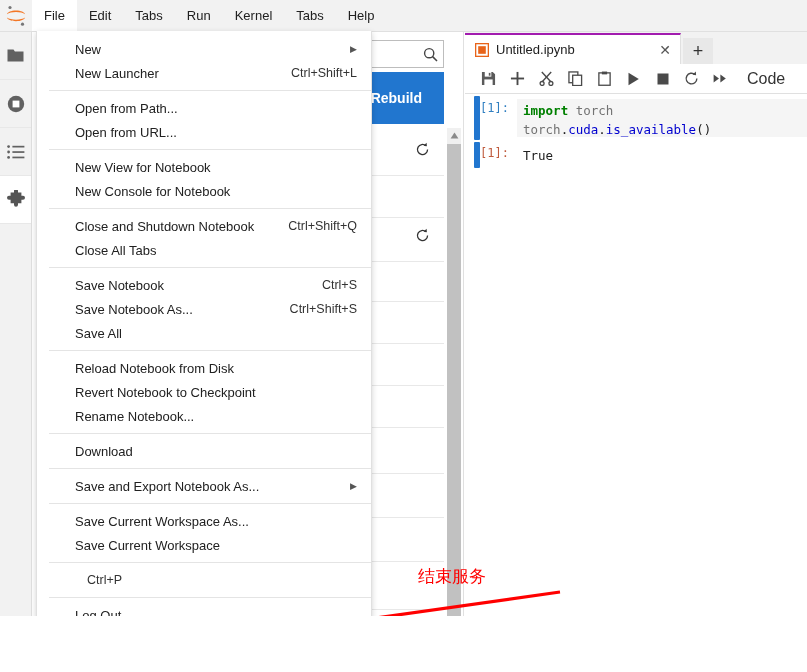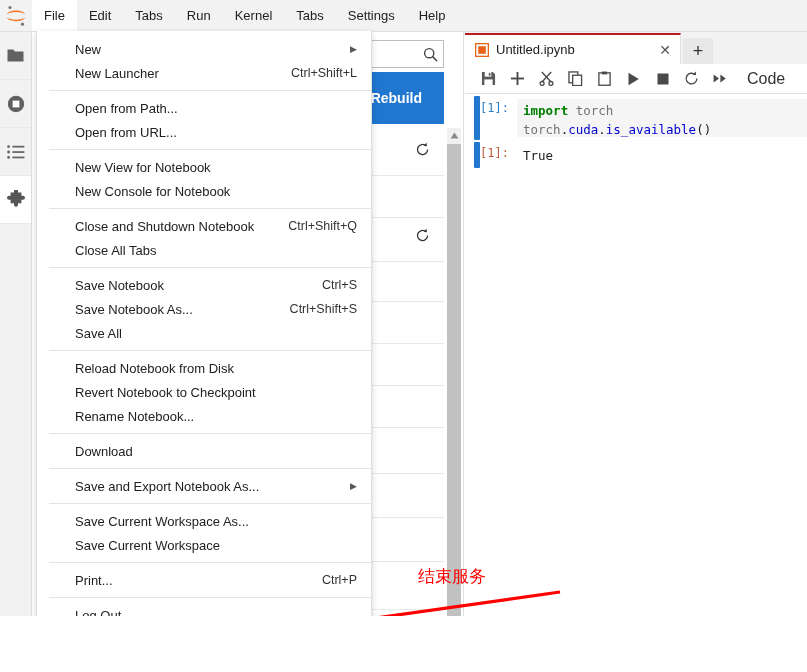--- a/index.html
+++ b/index.html
@@ -132,21 +132,21 @@
     position: absolute; left: 0; top: 0;
     width: 342px; height: 32px;
     background: #f2f2f2;
     display: flex; align-items: flex-end;
   }
   #tab-current {
     position: relative;
     height: 31px;
     width: 216px;
     background: #ffffff;
-    border-top: 2px solid #b91c1c;
+    border-top: 2px solid #a21caf;
     border-right: 1px solid #e0e0e0;
     display: flex; align-items: center;
     padding: 0 6px 0 10px;
   }
   #tab-icon { width: 14px; height: 14px; margin-right: 7px; flex: 0 0 14px; }
   #tab-label {
     font-size: 13px; color: #212121; flex: 1;
     white-space: nowrap; overflow: hidden; text-overflow: ellipsis;
   }
   #tab-close {
@@ -296,21 +296,20 @@
         <path d="M10 5.5 C5 5.5 1.6 7.2 0.9 9.2 C2.9 7.9 6.2 7.1 10 7.1 C13.8 7.1 17.1 7.9 19.1 9.2 C18.4 7.2 15 5.5 10 5.5 Z" fill="#f37726"></path>
         <path d="M10 16.3 C15 16.3 18.4 14.6 19.1 12.6 C17.1 13.9 13.8 14.7 10 14.7 C6.2 14.7 2.9 13.9 0.9 12.6 C1.6 14.6 5 16.3 10 16.3 Z" fill="#f37726"></path>
       </svg>
     </div>
     <div class="menu-title active">File</div>
     <div class="menu-title">Edit</div>
     <div class="menu-title">Tabs</div>
     <div class="menu-title">Run</div>
     <div class="menu-title">Kernel</div>
     <div class="menu-title">Tabs</div>
-    <div class="menu-title">Settings</div>
     <div class="menu-title">Help</div>
   </div>
 
   <div id="sidebar">
     <div class="side-item">
       <span>
         <svg width="17" height="15" viewBox="0 0 17 15">
           <path d="M0.5 1.5 h6 l1.4 2 h8.6 v10 h-16 z" fill="#616161"></path>
         </svg>
       </span>
@@ -578,21 +577,20 @@
 
     <div class="mi">
       <span class="mi-label">Save Current Workspace As...</span>
     </div>
     <div class="mi">
       <span class="mi-label">Save Current Workspace</span>
     </div>
     <div class="sep"></div>
 
     <div class="mi">
-      <span class="mi-label">Print...</span>
       <span class="mi-short">Ctrl+P</span>
     </div>
     <div class="sep"></div>
 
     <div class="mi">
       <span class="mi-label">Log Out</span>
     </div>
     <div class="mi">
       <span class="mi-label">Shut Down</span>
     </div>

